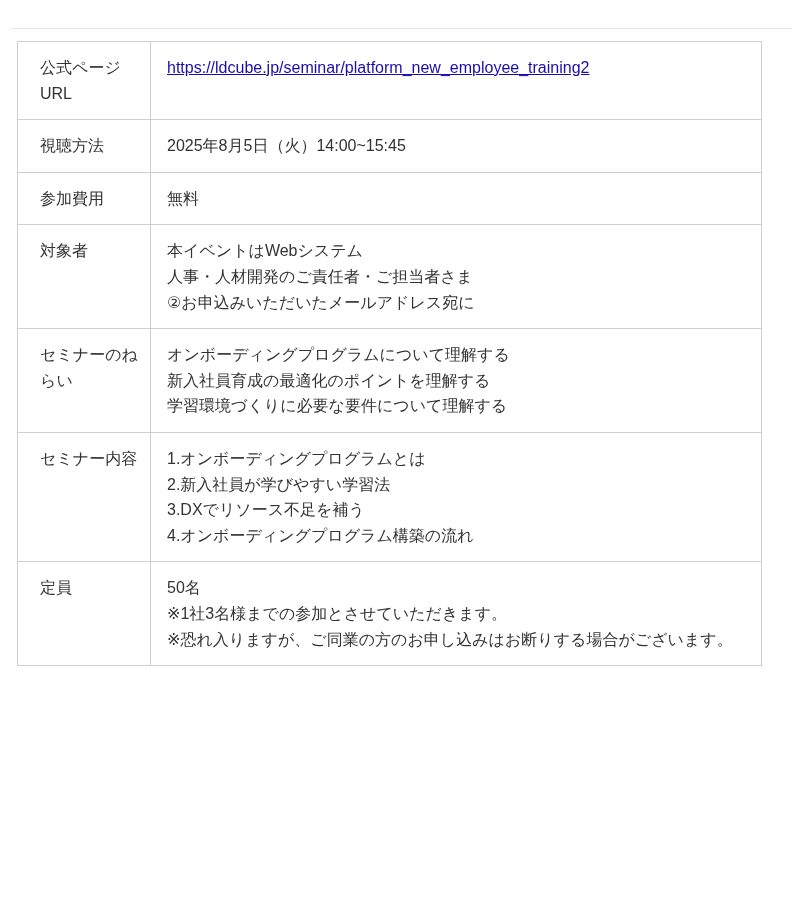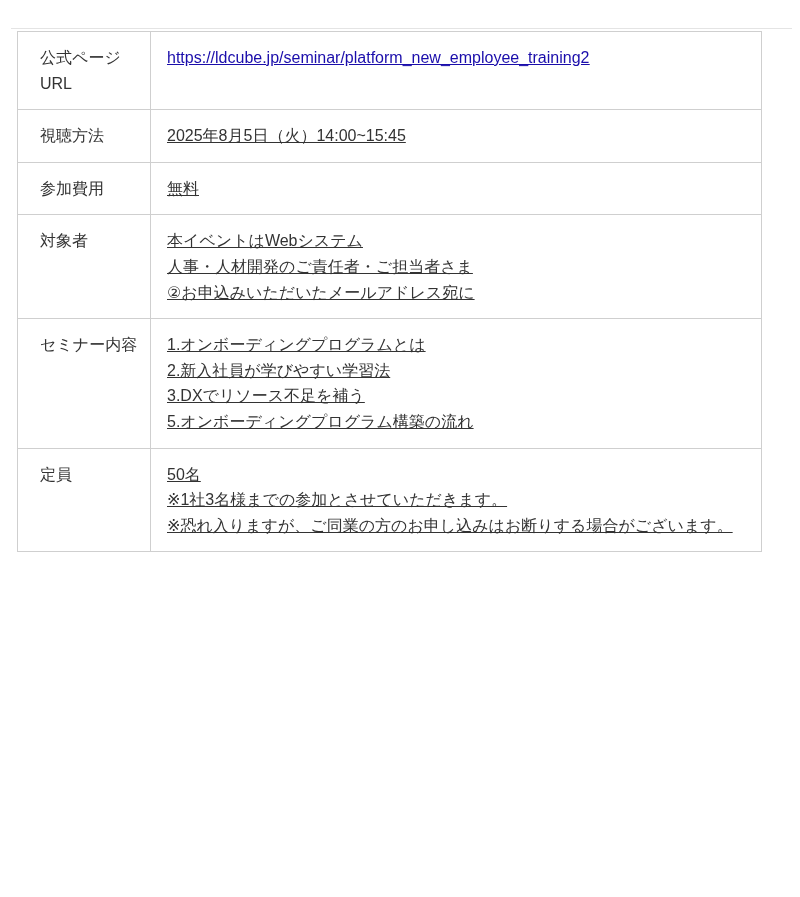--- a/index.html
+++ b/index.html
@@ -19,21 +19,21 @@
     height: 897px;
     background: var(--bg);
     font-family: "Liberation Sans", "DejaVu Sans", sans-serif;
     color: var(--text);
     overflow: hidden;
   }
   .content-area {
     margin: 28px 8px 12px 11px;
     width: 781px;
     border-top: 1px solid var(--divider);
-    padding-top: 2px;
+    padding-top: 12px;
   }
   table.seminar-table {
     border-collapse: collapse;
     table-layout: fixed;
     width: 745px;
     margin-left: 6px;
     background: var(--bg);
   }
   .seminar-table th,
   .seminar-table td {
@@ -46,21 +46,20 @@
     color: var(--text);
   }
   .seminar-table th {
     width: 133px;
     padding: 13px 12px 13px 22px;
     word-break: break-word;
   }
   .seminar-table td {
     padding: 13px 20px 13px 16px;
     word-break: break-word;
-    text-decoration: underline;
   }
   .content-line {
     min-height: 25px;
   }
   a.cell-link {
     color: var(--link);
     text-decoration: underline;
     word-break: break-all;
   }
 </style>
@@ -93,28 +92,36 @@
 
   <tr>
     <th>対象者</th>
     <td>
             <div class="content-line">本イベントはWebシステム</div>
             <div class="content-line">人事・人材開発のご責任者・ご担当者さま</div>
             <div class="content-line">②お申込みいただいたメールアドレス宛に</div>
           </td>
   </tr>
 
+  <tr>
+    <th>セミナーのねらい</th>
+    <td>
+            <div class="content-line">オンボーディングプログラムについて理解する</div>
+            <div class="content-line">新入社員育成の最適化のポイントを理解する</div>
+            <div class="content-line">学習環境づくりに必要な要件について理解する</div>
+          </td>
+  </tr>
 
   <tr>
     <th>セミナー内容</th>
     <td>
             <div class="content-line">1.オンボーディングプログラムとは</div>
             <div class="content-line">2.新入社員が学びやすい学習法</div>
             <div class="content-line">3.DXでリソース不足を補う</div>
-            <div class="content-line">5.オンボーディングプログラム構築の流れ</div>
+            <div class="content-line">4.オンボーディングプログラム構築の流れ</div>
           </td>
   </tr>
 
 
   <tr>
     <th>定員</th>
     <td>
             <div class="content-line">50名</div>
             <div class="content-line">※1社3名様までの参加とさせていただきます。</div>
             <div class="content-line">※恐れ入りますが、ご同業の方のお申し込みはお断りする場合がございます。</div>

